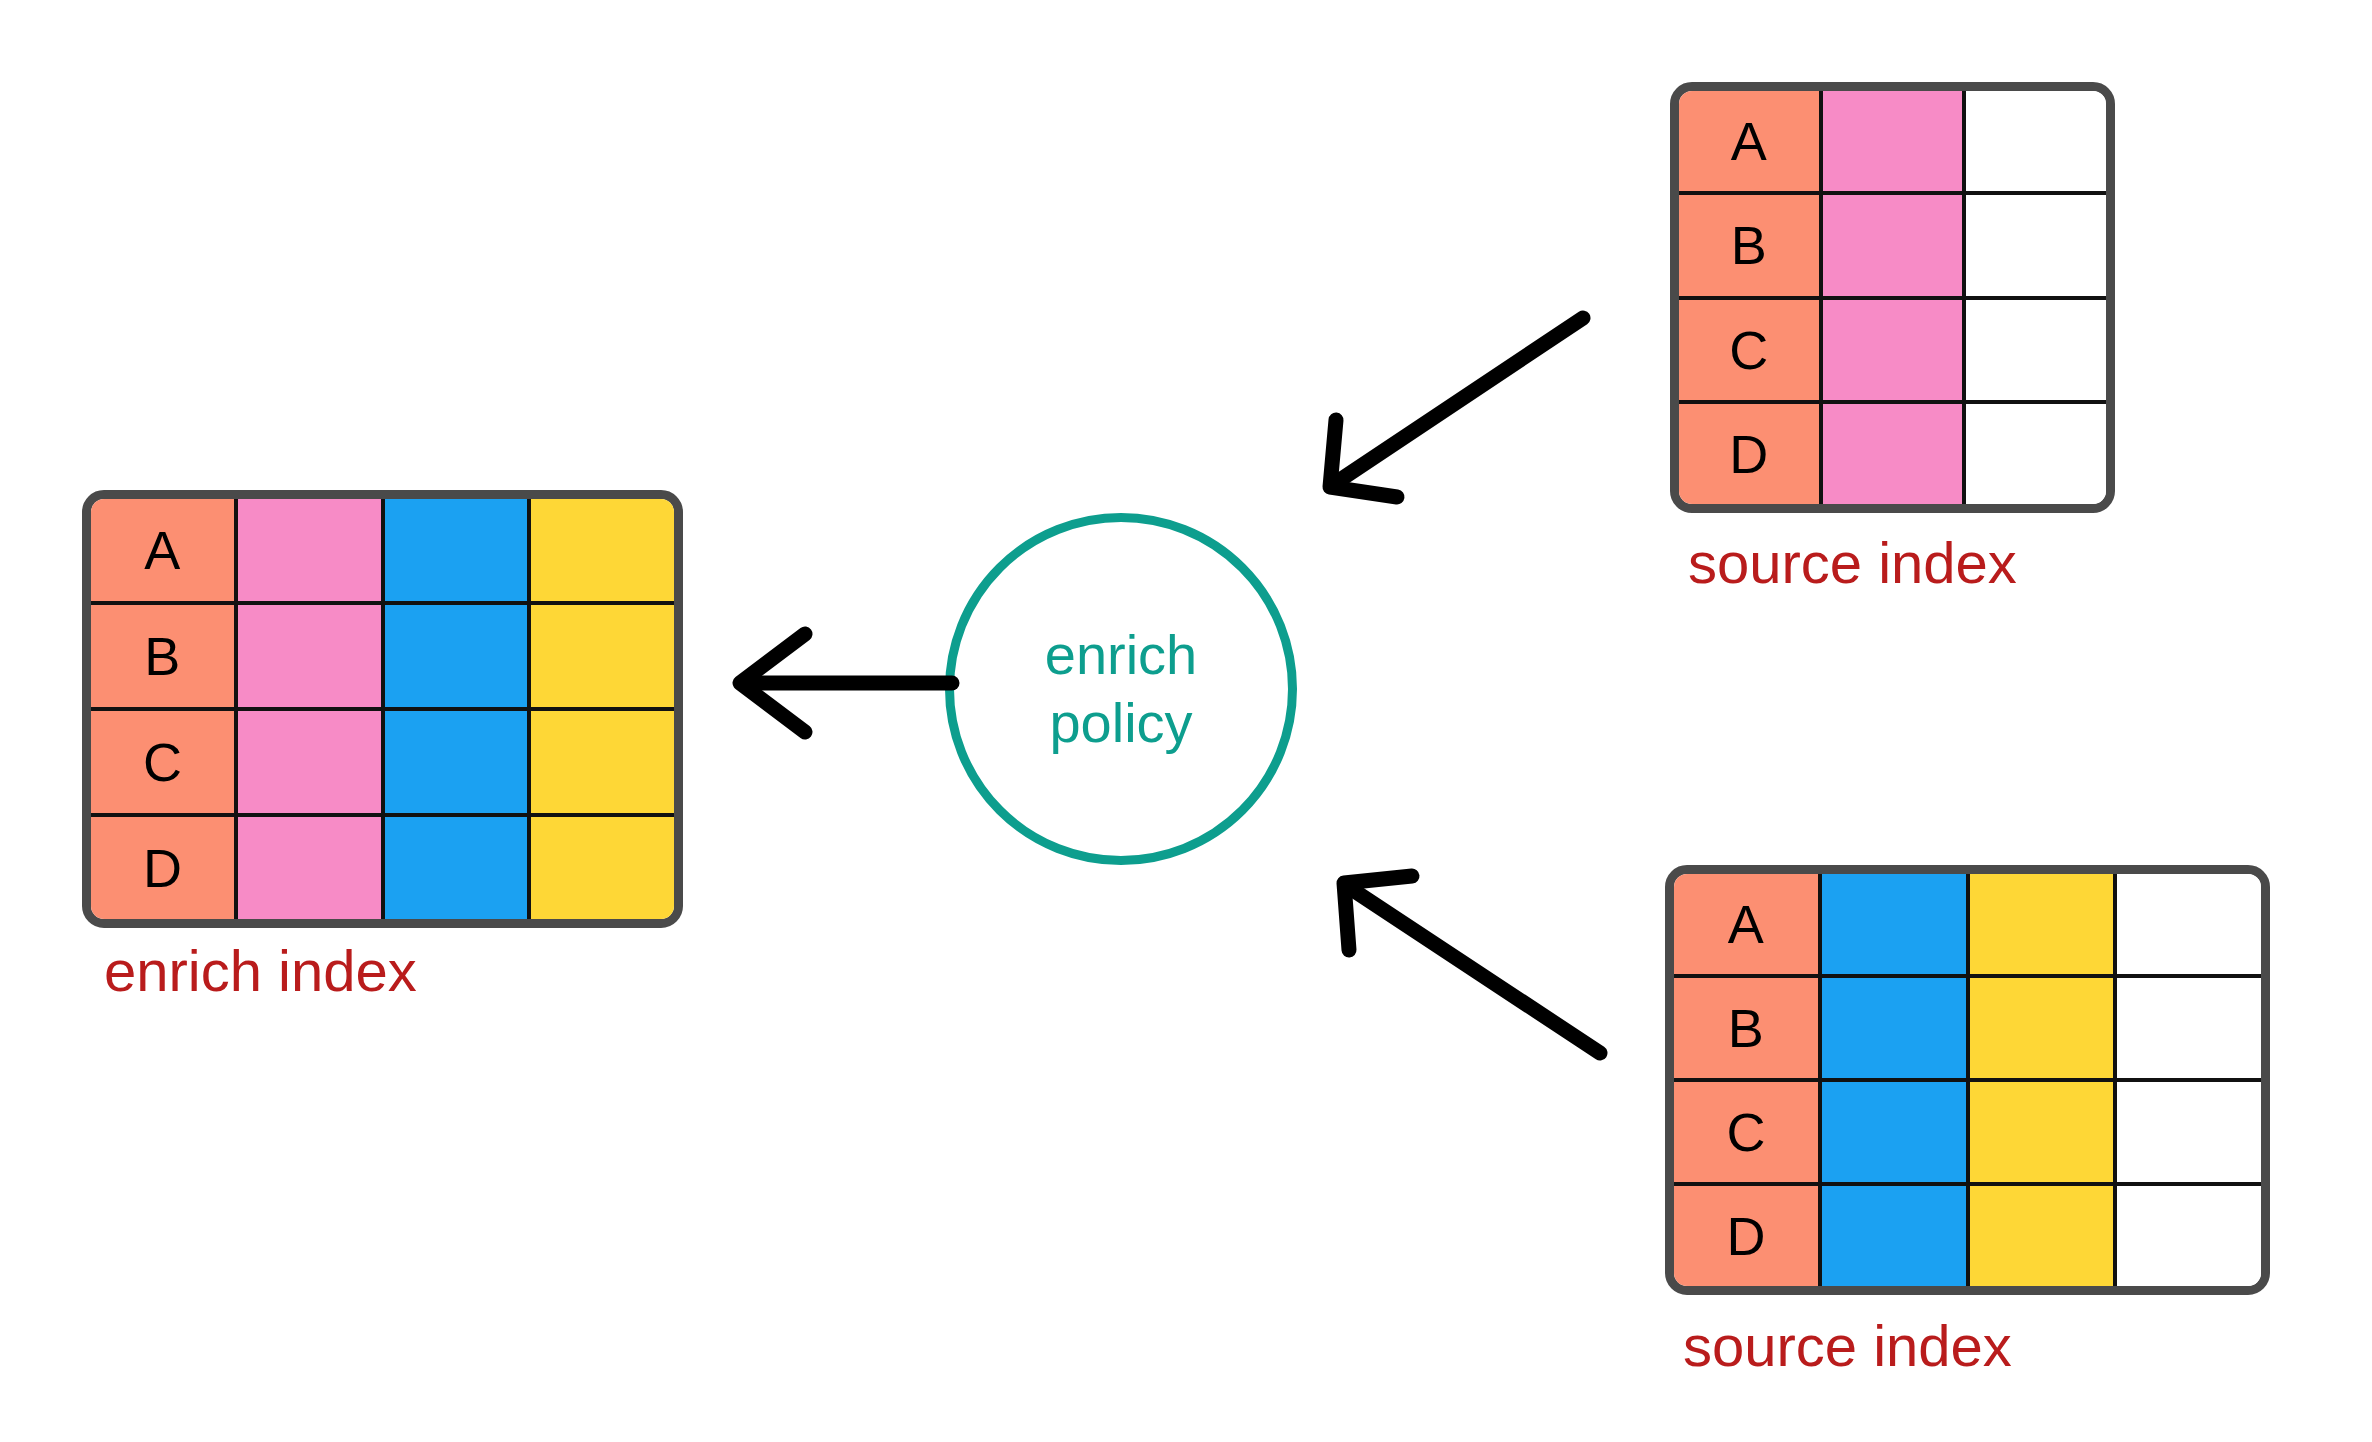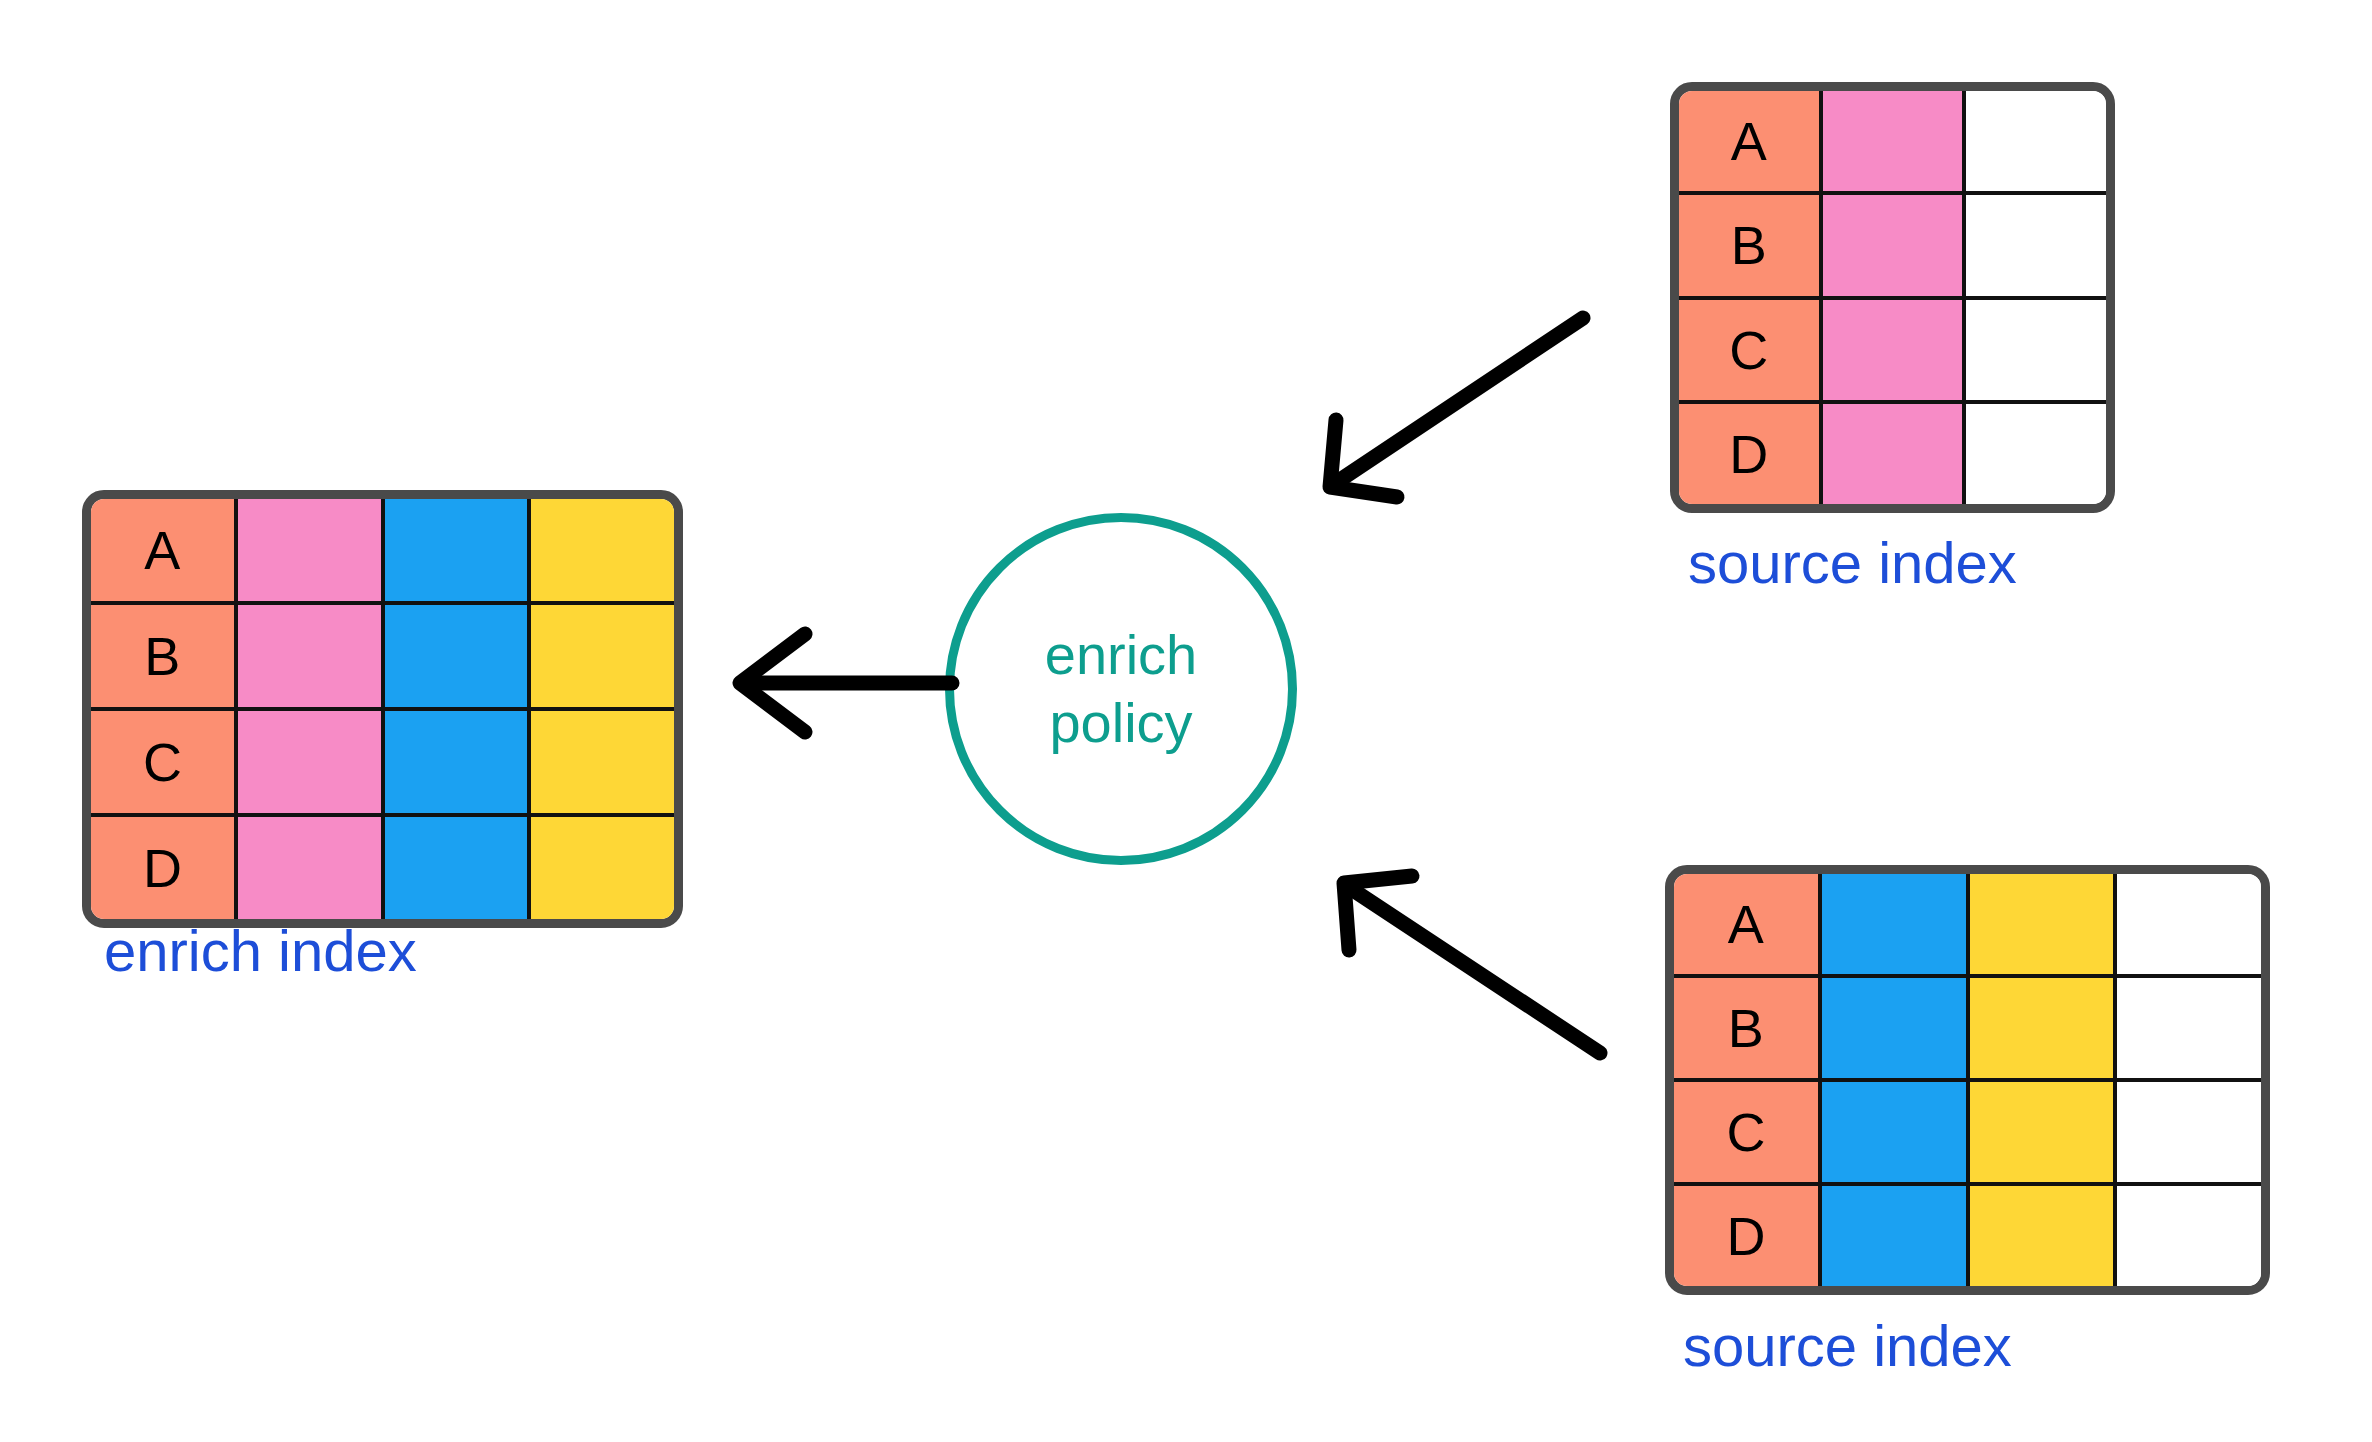--- a/index.html
+++ b/index.html
@@ -40,21 +40,21 @@
     font-size:54px;
     color:#000000;
     line-height:1;
   }
   .cell:last-child{border-right:none;}
   .cell.key{justify-content:center;}
 
   .caption{
     position:absolute;
     font-size:58px;
-    color:#1d4ed8;
+    color:#b91c1c;
     white-space:nowrap;
     line-height:1;
   }
 
   
   .policy-circle{
     position:absolute;
     box-sizing:border-box;
     border:9px solid #0d9e8e;
     border-radius:50%;
@@ -103,21 +103,21 @@
           <div class="cell" style="background: rgb(27, 161, 242);"></div>
           <div class="cell" style="background: rgb(254, 215, 54);"></div>
         </div>
         <div class="grid-row">
           <div class="cell key" style="background: rgb(252, 143, 114);">D</div>
           <div class="cell" style="background: rgb(247, 139, 198);"></div>
           <div class="cell" style="background: rgb(27, 161, 242);"></div>
           <div class="cell" style="background: rgb(254, 215, 54);"></div>
         </div>
       </div>
-    <div class="caption" style="left:22px;top:432px;">enrich index</div>
+    <div class="caption" style="left:22px;top:452px;">enrich index</div>
   </div>
 
   <div class="table-block" style="left:1670px;top:82px;">
     <div class="grid" id="source-top-grid" style="width:445px;height:431px;">
         <div class="grid-row">
           <div class="cell key" style="background: rgb(252, 143, 114);">A</div>
           <div class="cell" style="background: rgb(247, 139, 198);"></div>
           <div class="cell" style="background: rgb(255, 255, 255);"></div>
         </div>
         <div class="grid-row">

